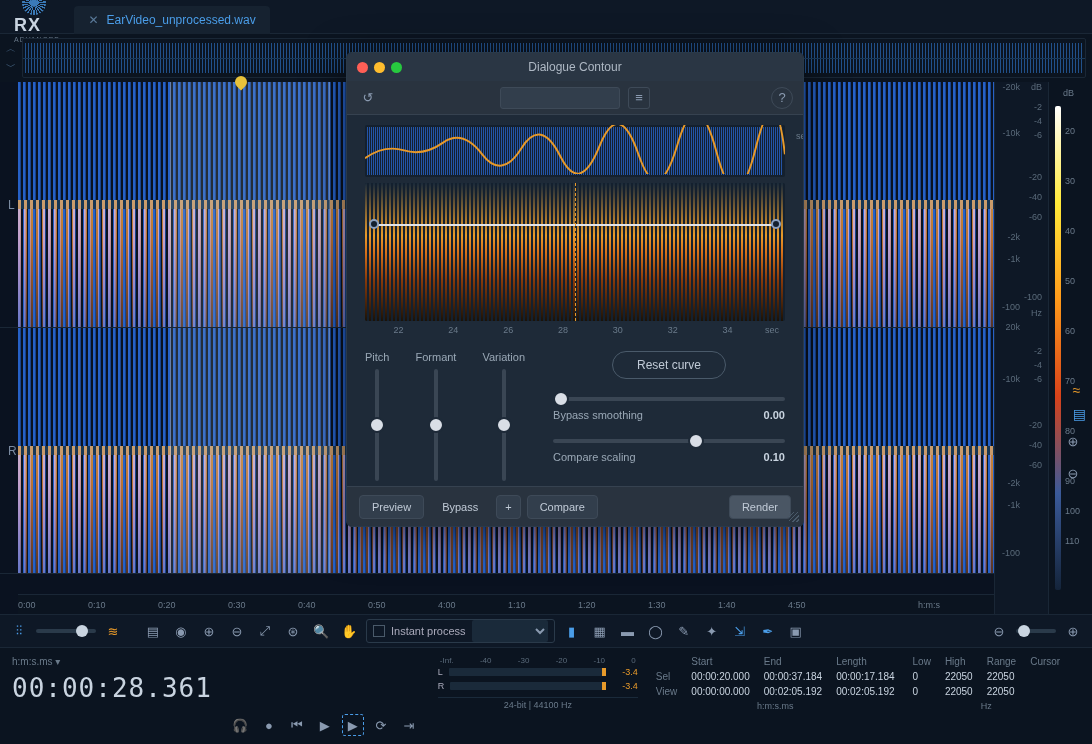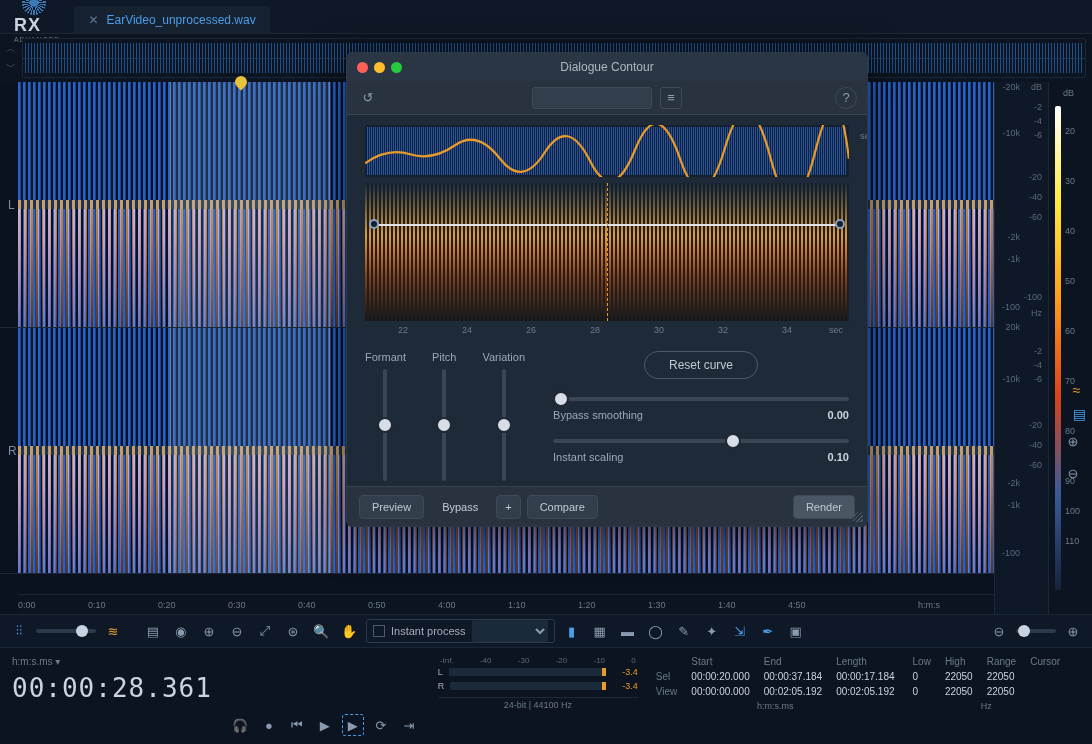--- a/index.html
+++ b/index.html
@@ -80,21 +80,21 @@
 .meter-val { color:#e89a2a; width:26px; text-align:right; }
 .meter-ticks { display:flex; justify-content:space-between; font-size:8px; color:#5a6a7a; padding:0 2px; }
 .meter-foot { text-align:center; font-size:9px; color:#6a7a8a; margin-top:4px; border-top:1px solid #1a2a3a; padding-top:2px;}
 .grid-table { display:grid; grid-template-columns:auto auto auto auto; gap:4px 14px; font-size:10px; }
 .grid-table .hdr { color:#6a7a8a; }
 .grid-table .val { color:#c9d4e0; }
 .grid4 { display:grid; grid-template-columns:auto auto auto auto; gap:4px 14px; font-size:10px;}
 .grid4 .hdr{color:#6a7a8a;} .grid4 .val{color:#c9d4e0;}
 
 
-.dialog { position:absolute; left:346px; top:52px; width:522px; height:475px; background:#1e2a38; border-radius:6px; box-shadow:0 10px 40px rgba(0,0,0,.6); border:1px solid #2a3a4a; overflow:hidden; z-index:100; }
+.dialog { position:absolute; left:346px; top:52px; width:458px; height:475px; background:#1e2a38; border-radius:6px; box-shadow:0 10px 40px rgba(0,0,0,.6); border:1px solid #2a3a4a; overflow:hidden; z-index:100; }
 .dlg-titlebar { height:28px; background:#2a3644; display:flex; align-items:center; padding:0 10px; position:relative; }
 .traffic { display:flex; gap:6px; }
 .tdot { width:11px; height:11px; border-radius:50%; }
 .tred{background:#ff5f56;} .tyel{background:#ffbd2e;} .tgrn{background:#27c93f;}
 .dlg-title { position:absolute; left:0; right:0; text-align:center; color:#aeb8c4; font-size:12px; }
 .dlg-toolbar { height:34px; background:#29333f; display:flex; align-items:center; padding:0 10px; gap:8px; border-bottom:1px solid #364250; }
 .dlg-sel { flex:0 0 120px; height:22px; background:#323e4c; border:1px solid #3e4a58; border-radius:3px; }
 .dlg-body { padding:10px 18px; }
 .dlg-wave { height:52px; background:#14202e; border-radius:2px; position:relative; overflow:hidden; margin-bottom:6px; }
 .dlg-wave::before { content:""; position:absolute; inset:2px; background:repeating-linear-gradient(90deg,#2a6adb 0 1px,transparent 1px 2px); opacity:.7; }
@@ -391,28 +391,28 @@
           <span>28</span>
           <span>30</span>
           <span>32</span>
           <span>34</span>
           <span class="unit">sec</span>
       </div>
     </div>
     <div class="dlg-controls">
       <div class="sliders">
         <div class="vslider">
-          <span class="lbl">Formant</span>
+          <span class="lbl">Pitch</span>
           <div class="vtrack">
               <div class="vknob" style="top:48px"></div>
             </div>
           <span class="vval">0.0</span>
         </div>
         <div class="vslider">
-          <span class="lbl">Pitch</span>
+          <span class="lbl">Formant</span>
           <div class="vtrack">
               <div class="vknob" style="top:48px"></div>
             </div>
           <span class="vval">0.0</span>
         </div>
         <div class="vslider">
           <span class="lbl">Variation</span>
           <div class="vtrack">
               <div class="vknob" style="top:48px"></div>
             </div>
@@ -428,21 +428,21 @@
           <div class="hlabel">
               <span class="nm">Bypass smoothing</span>
               <span class="vv">0.00</span>
             </div>
         </div>
         <div class="hslider-row">
           <div class="hslider">
               <div class="hknob" style="left:58%"></div>
             </div>
           <div class="hlabel">
-              <span class="nm">Instant scaling</span>
+              <span class="nm">Compare scaling</span>
               <span class="vv">0.10</span>
             </div>
         </div>
       </div>
     </div>
   </div>
   <div class="dlg-footer">
     <button class="fbtn">Preview</button>
     <button class="fbtn" style="border:none;background:transparent">Bypass</button>
     <button class="fbtn square">+</button>

